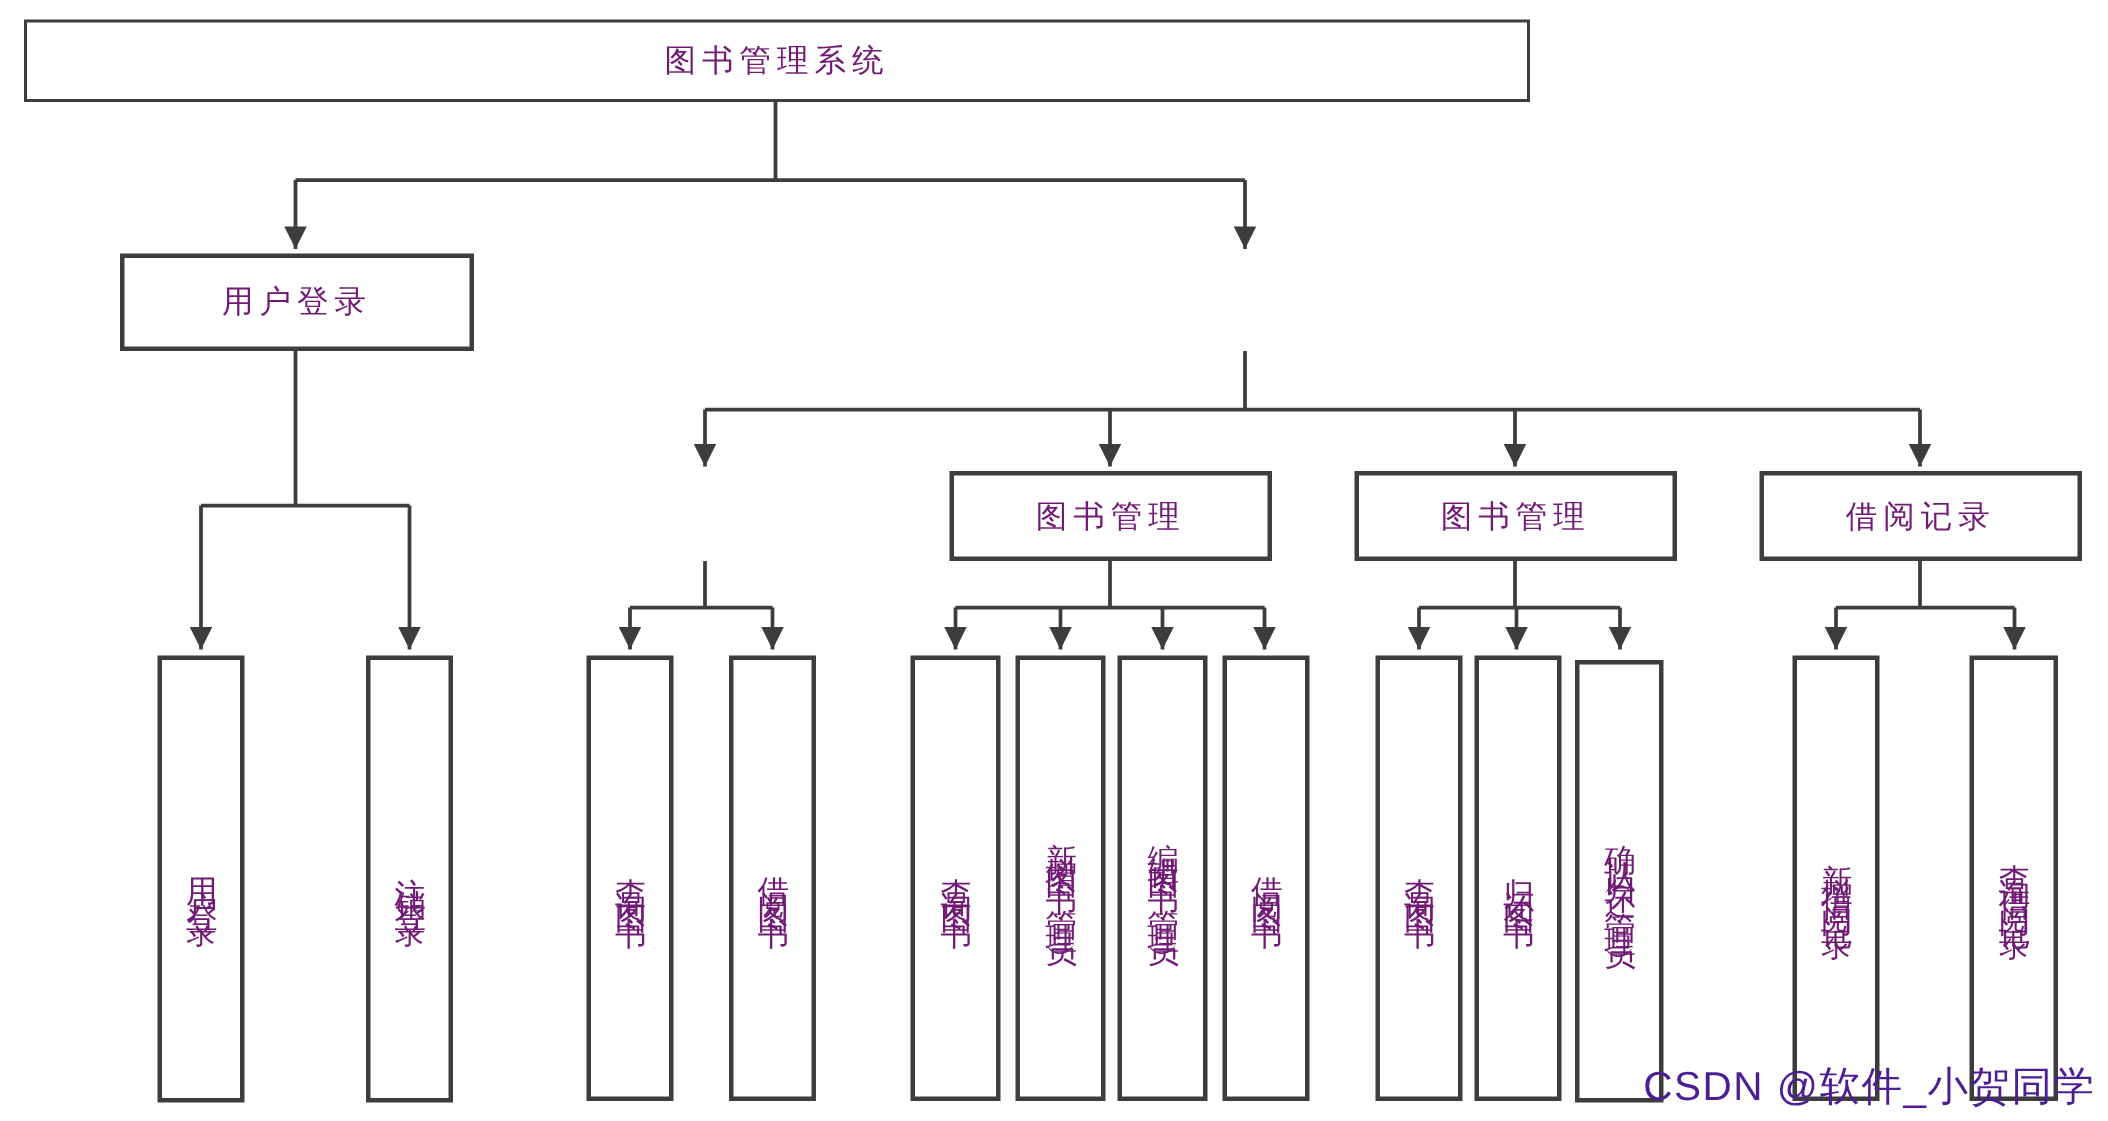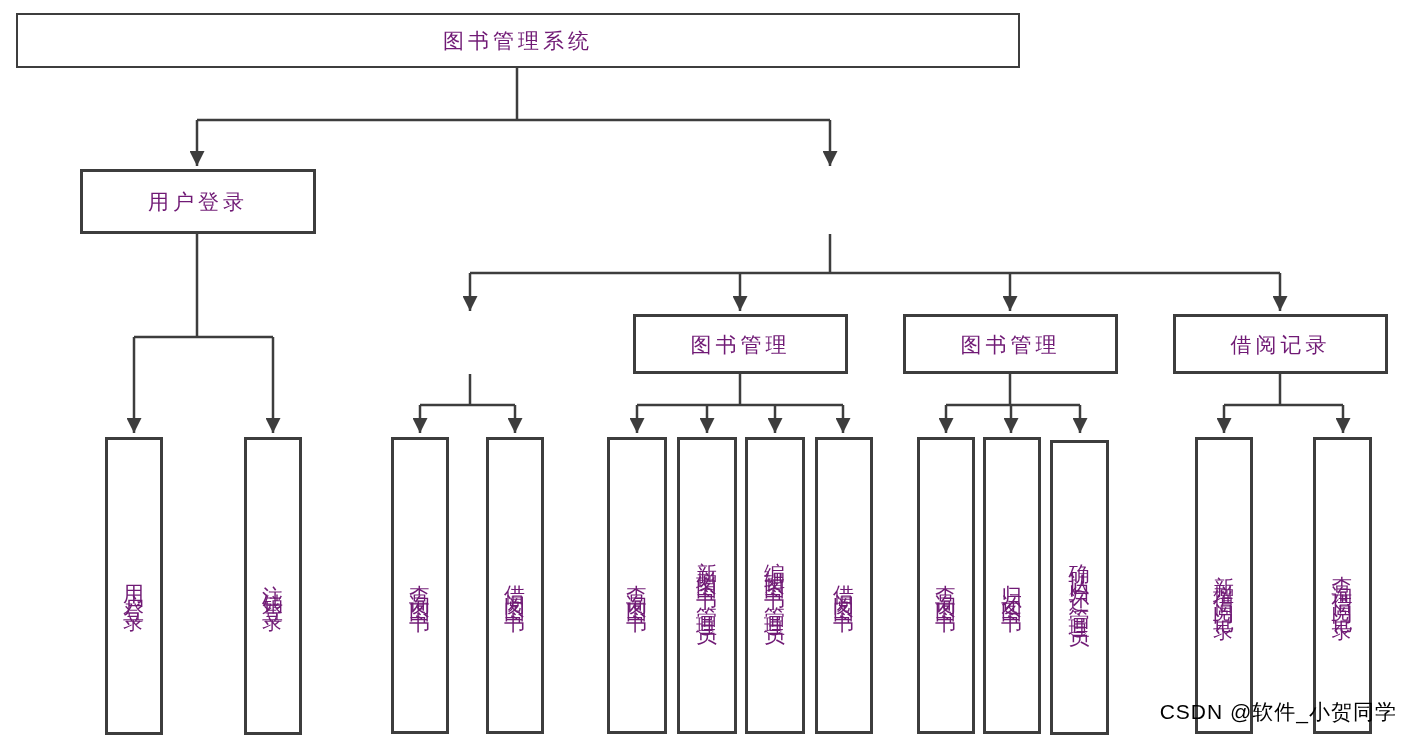--- a/index.html
+++ b/index.html
@@ -29,23 +29,23 @@
   .vlabel{
     writing-mode:vertical-rl;
     text-orientation:mixed;
     font-size:21px;
     letter-spacing:9px;
     line-height:1;
     white-space:nowrap;
   }
   .watermark{
     position:absolute;
-    right:8px;bottom:21px;
-    font-size:21px;
-    color:#000000;
+    right:8px;bottom:5px;
+    font-size:27px;
+    color:#4c1d95;
     letter-spacing:1px;
     white-space:nowrap;
     z-index:5;
   }
 </style>
 </head>
 <body>
 
 <div class="stage">
 

